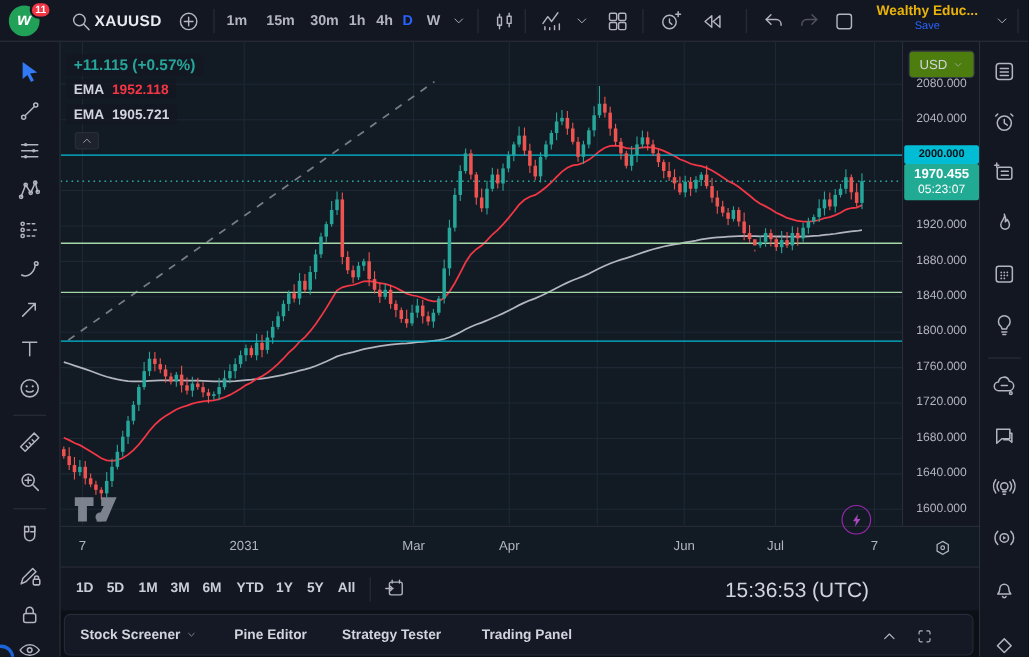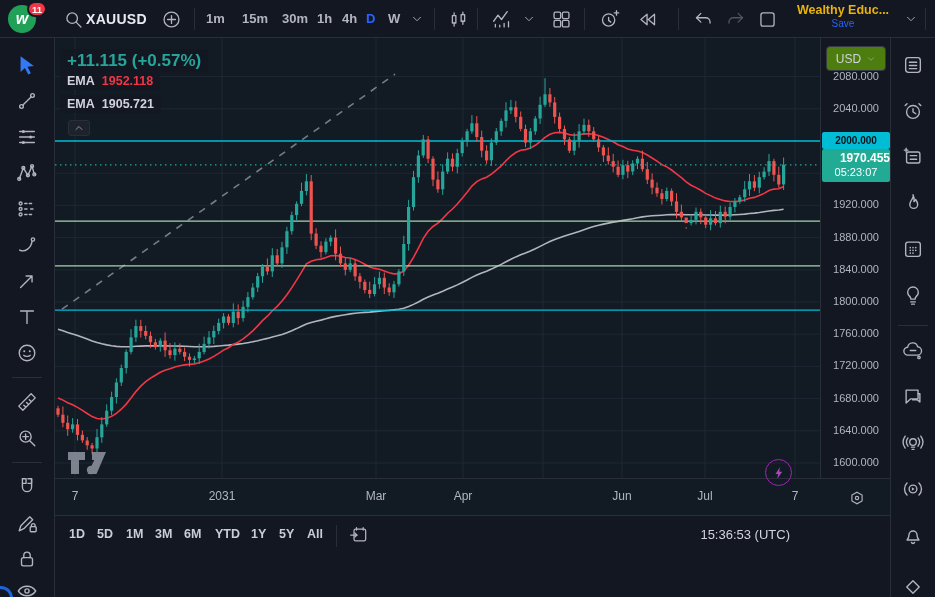--- a/index.html
+++ b/index.html
@@ -45,21 +45,21 @@
     border-left:1px solid #2a2e39; }
   #time-axis { position:absolute; left:0; top:440px; width:835px; height:37px; background:#121b24;
     border-top:1px solid #2a2e39; }
   #range-row { position:absolute; left:0; top:477px; width:835px; height:40px; background:#131722;
     border-top:1px solid #2a2e39; }
   #status-strip { position:absolute; left:0; top:517px; width:835px; height:42px; background:#0b0f16; }
 
   
   .lg-row { position:absolute; left:5px; display:flex; align-items:center; gap:7px;
     background:rgba(19,23,34,.82); padding:2px 7px; border-radius:3px; font-size:12.5px; z-index:5; }
-  #lg-change { top:11px; font-size:17px; font-weight:600; }
+  #lg-change { top:11px; font-size:14px; font-weight:600; }
   .lg-label { color:#d1d4dc; font-weight:600; }
   .lg-val { font-weight:600; }
   #lg-collapse { position:absolute; left:13px; top:82px; width:22px; height:16px; background:#1e222d;
     border:1px solid #2a2e39; border-radius:3px; color:#b2b5be; display:flex; align-items:center;
     justify-content:center; cursor:pointer; z-index:5; }
   #lg-collapse svg { width:12px; height:12px; }
 
   
   #watermark { position:absolute; left:12px; top:410px; width:46px; height:30px; color:#9096a1; opacity:.85; z-index:4; }
   #flash-btn { position:absolute; left:710px; top:421px; width:27px; height:27px; border-radius:50%;
@@ -68,34 +68,34 @@
 
   
   .tick { position:absolute; left:0; width:70px; text-align:center; font-size:11px; color:#b2b5be; }
   #usd-select { position:absolute; left:5px; top:8px; width:60px; height:25px; border:1px solid #363a45;
     border-radius:4px; color:#d1d4dc; font-size:12px; display:flex; align-items:center; justify-content:center;
     gap:5px; cursor:pointer; background:#4d7c0f; z-index:6; }
   #usd-select svg { width:10px; height:10px; color:#b2b5be; }
   .axis-label { position:absolute; left:1px; width:68px; text-align:center; border-radius:2px; z-index:5; }
   #label-2000 { height:17px; font-size:10px; font-weight:bold; line-height:17px; color:#07121a; }
   #label-cur { height:33px; color:#fff; padding-top:2px; }
-  #label-cur .p { font-size:12px; font-weight:bold; line-height:15px;text-align:right; }
+  #label-cur .p { font-size:12px; font-weight:bold; line-height:15px; }
   #label-cur .c { font-size:11px; line-height:13px; }
 
   
   .t-label { position:absolute; top:10px; transform:translateX(-50%); font-size:12px; color:#b2b5be; }
   #axis-gear { position:absolute; left:793px; top:10px; width:18px; height:18px; color:#b2b5be; cursor:pointer; }
   #axis-gear svg { width:18px; height:18px; }
 
   
   .rng { position:absolute; top:11px; font-size:12.5px; font-weight:600; color:#c9cdd8; cursor:pointer; }
   #rng-sep { position:absolute; left:281px; top:9px; width:1px; height:22px; background:#2a2e39; }
   #goto-date { position:absolute; left:294px; top:9px; width:22px; height:22px; color:#b2b5be; cursor:pointer; }
   #goto-date svg { width:20px; height:20px; }
-  #clock { position:absolute; right:100px; top:11px; font-size:13px; color:#d1d4dc; }
+  #clock { position:absolute; right:100px; top:11px; font-size:19px; color:#d1d4dc; }
 
   
   #status-panel { position:absolute; left:3px; top:3px; width:827px; height:38px; background:#141925;
     border:1px solid #262b38; border-radius:6px; }
   .st-item { position:absolute; top:11px; font-size:12.5px; font-weight:600; color:#d1d4dc; cursor:pointer;
     display:flex; align-items:center; gap:5px; }
   .st-item svg { width:10px; height:10px; color:#b2b5be; }
   .st-icon { position:absolute; top:7px; width:24px; height:24px; color:#b2b5be; cursor:pointer;
     display:flex; align-items:center; justify-content:center; }
   .st-icon svg { width:17px; height:17px; }
@@ -819,16 +819,38 @@
         <div class="rng" style="left: 42px;">5D</div>
         <div class="rng" style="left: 71px;">1M</div>
         <div class="rng" style="left: 100px;">3M</div>
         <div class="rng" style="left: 129px;">6M</div>
         <div class="rng" style="left: 160px;">YTD</div>
         <div class="rng" style="left: 196px;">1Y</div>
         <div class="rng" style="left: 224px;">5Y</div>
         <div class="rng" style="left: 252px;">All</div>
       </div>
 
+    <div id="status-strip">
+      <div id="status-panel">
+        <div class="st-icon" style="right:64px;">
+            <svg viewBox="0 0 24 24" fill="none" stroke="currentColor" stroke-width="1.5" stroke-linecap="round" stroke-linejoin="round">
+              <path d="M6 15l6-6 6 6"></path>
+            </svg>
+          </div>
+        <div class="st-icon" style="right:32px;">
+            <svg viewBox="0 0 24 24" fill="none" stroke="currentColor" stroke-width="1.5" stroke-linecap="round" stroke-linejoin="round">
+              <path d="M5 9V7a2 2 0 0 1 2-2h2M15 5h2a2 2 0 0 1 2 2v2M19 15v2a2 2 0 0 1-2 2h-2M9 19H7a2 2 0 0 1-2-2v-2"></path>
+            </svg>
+          </div>
+      <div class="st-item" style="left: 14px;">Stock Screener<span style="display: flex; width: 10px; height: 10px;">
+              <svg viewBox="0 0 24 24" fill="none" stroke="currentColor" stroke-width="1.5" stroke-linecap="round" stroke-linejoin="round">
+                <path d="M6 9l6 6 6-6"></path>
+              </svg>
+            </span></div>
+          <div class="st-item" style="left: 154px;">Pine Editor</div>
+          <div class="st-item" style="left: 252px;">Strategy Tester</div>
+          <div class="st-item" style="left: 379px;">Trading Panel</div>
+        </div>
+    </div>
   </div>
 
   <div id="corner-bubble"></div>
 </div>
 
 </body></html>

